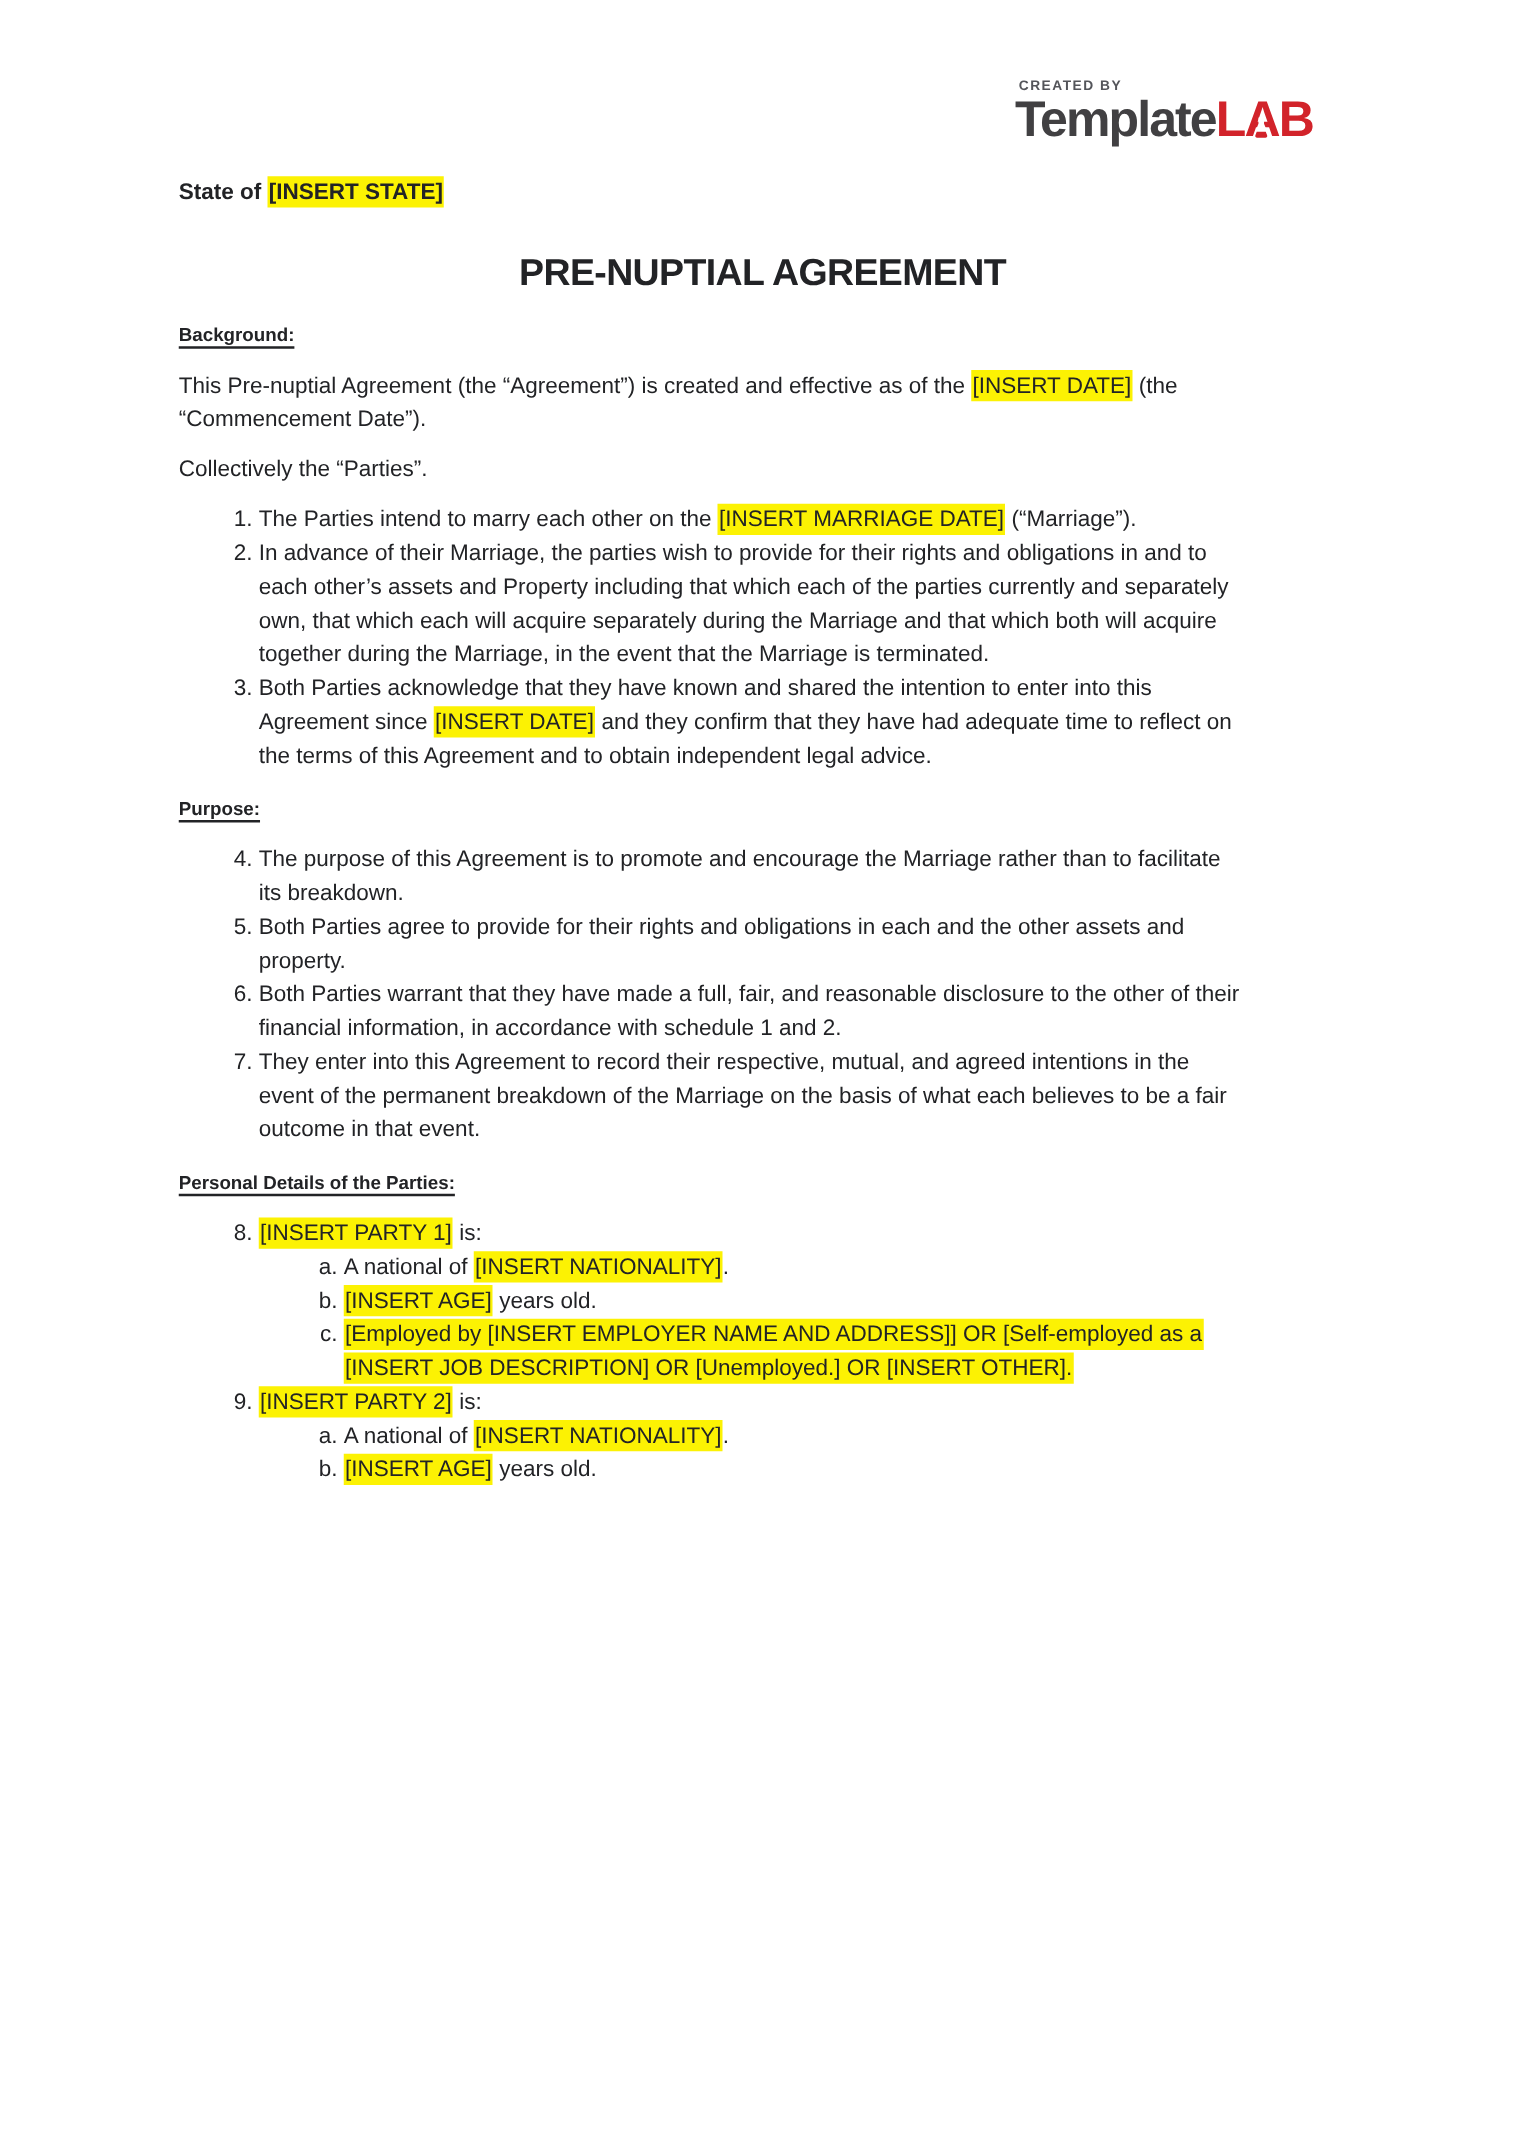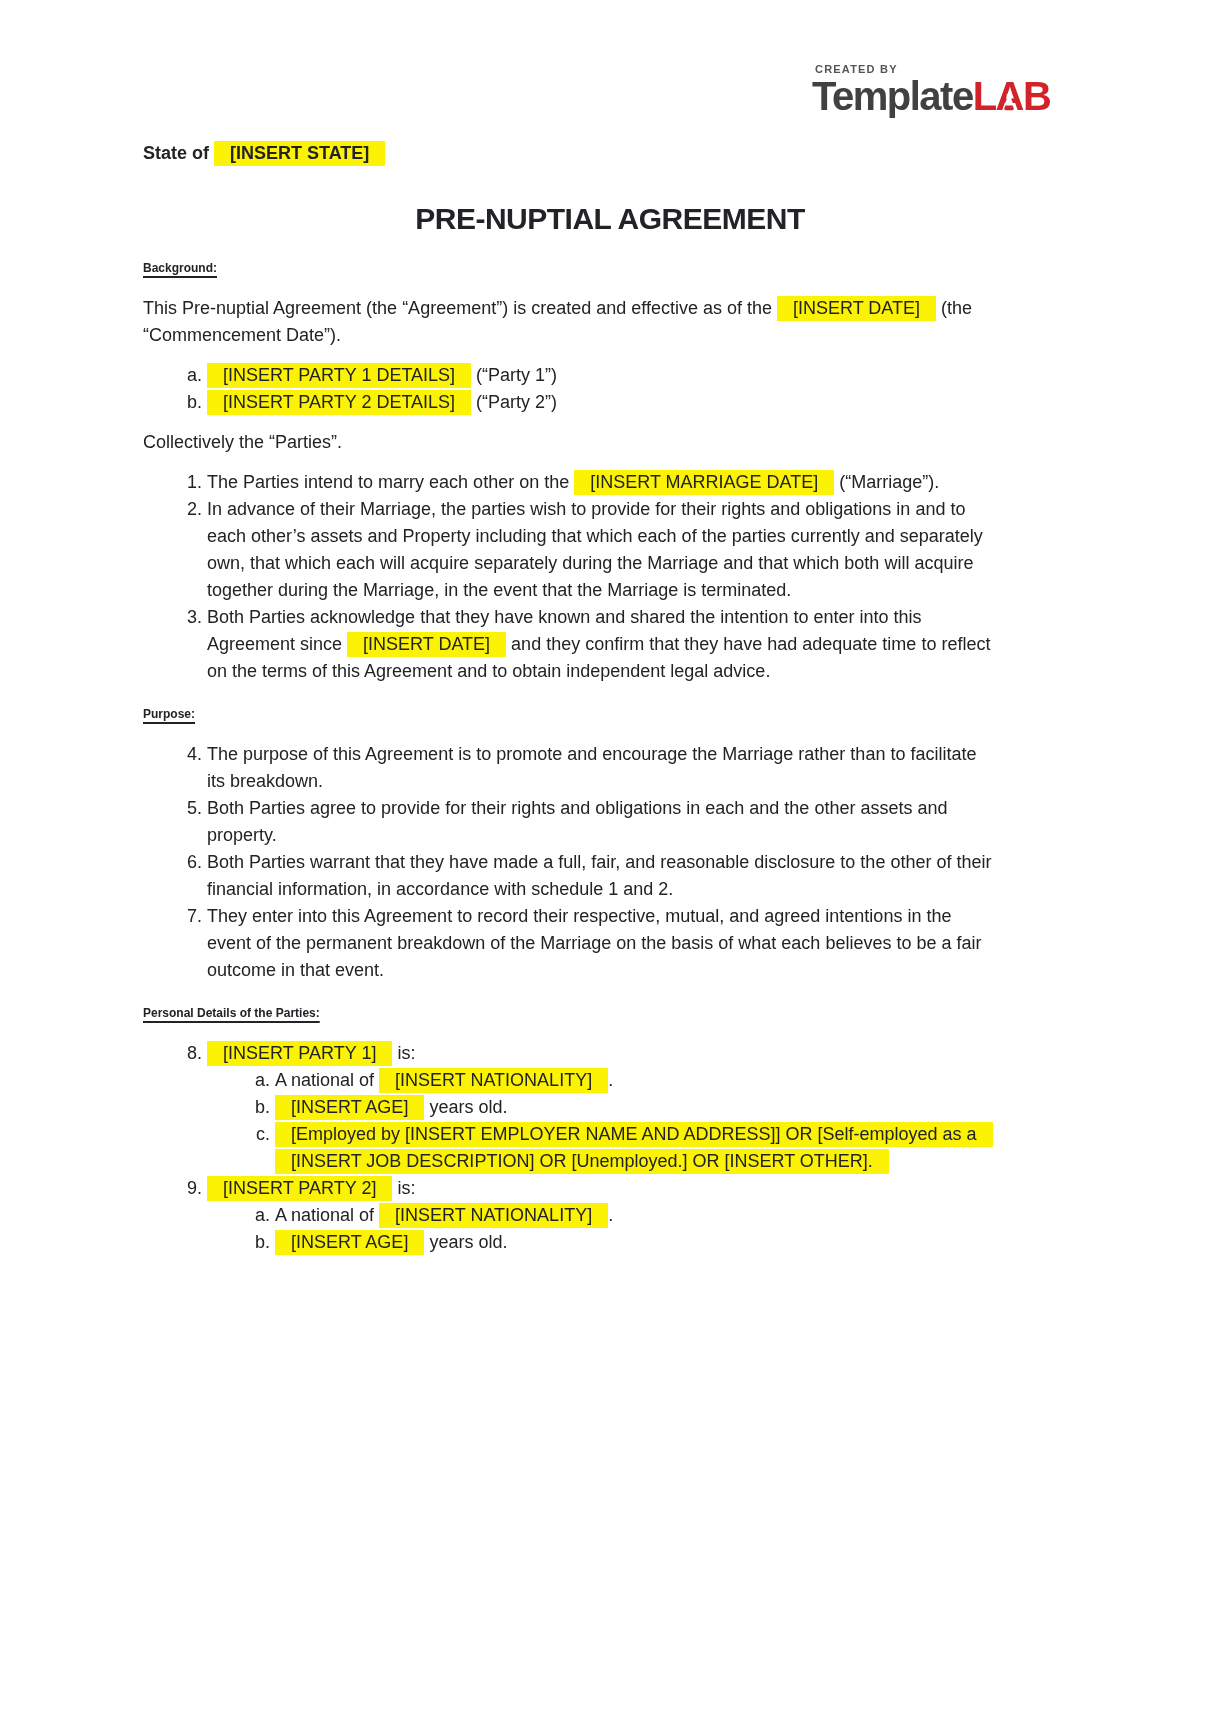--- a/index.html
+++ b/index.html
@@ -24,33 +24,33 @@
   .brand-a { position: relative; display: inline-block; }
   .flask-svg { position: absolute; left: 50%; bottom: 4px; transform: translateX(-50%); width: 13px; height: 19px; }
   
   .content { position: absolute; left: 143px; top: 140px; width: 934px; font-size: 18px; line-height: 27px; }
   .content p, .content ol, .content h2 { margin: 13px 0; padding-right: 84px; }
   .state-line { margin: 0 !important; font-weight: bold; }
   .doc-title {
     margin: 32px 0 0; padding: 0; text-align: center;
     font-size: 30px; line-height: 40px; font-weight: bold; letter-spacing: -0.5px;
   }
-  h2 { font-size: 12px; font-weight: bold; margin-top: 16px !important; }
+  h2 { font-size: 15px; font-weight: bold; margin-top: 16px !important; }
   .hu { text-decoration: underline; text-decoration-thickness: 2px; text-underline-offset: 4px; }
   
   ol { list-style-position: outside; }
   ol.num { list-style-type: decimal; padding-left: 64px; }
   ol.alpha { list-style-type: lower-alpha; padding-left: 64px; }
   ol.sub { list-style-type: lower-alpha; padding-left: 68px; margin: 0; padding-right: 0 !important; }
   li { margin: 0; }
   .indent { margin-left: 36px; }
   
   .hl {
     background: var(--highlight, #fcf203);
-    padding: 2px 16px 3px;
+    padding: 2px 1px 3px;
     -webkit-box-decoration-break: clone;
     box-decoration-break: clone;
   }
 </style>
 </head>
 <body>
 
 <div class="page">
 
   <div class="logo">
@@ -65,24 +65,20 @@
 
     <p class="state-line"><span>State of </span><span class="hl">[INSERT STATE]</span></p>
 
     <h1 class="doc-title">PRE-NUPTIAL AGREEMENT</h1>
 
     <h2><span class="hu">Background:</span></h2>
 
     <p><span>This Pre-nuptial Agreement (the “Agreement”) is created and effective as of the </span><span class="hl">[INSERT DATE]</span><span> (the “Commencement Date”).</span></p>
 
 
-    <ol class="alpha">
-      <li><span class="hl">[INSERT PARTY 1 DETAILS]</span><span> (“Party 1”)</span></li>
-      <li><span class="hl">[INSERT PARTY 2 DETAILS]</span><span> (“Party 2”)</span></li>
-    </ol>
 
     <p class="indent"><span>Collectively the “Parties”.</span></p>
 
 
 
     <ol class="num" start="1">
       <li><span>The Parties intend to marry each other on the </span><span class="hl">[INSERT MARRIAGE DATE]</span><span> (“Marriage”).</span></li>
       <li><span>In advance of their Marriage, the parties wish to provide for their rights and obligations in and to each other’s assets and Property including that which each of the parties currently and separately own, that which each will acquire separately during the Marriage and that which both will acquire together during the Marriage, in the event that the Marriage is terminated.</span></li>
       <li><span>Both Parties acknowledge that they have known and shared the intention to enter into this Agreement since </span><span class="hl">[INSERT DATE]</span><span> and they confirm that they have had adequate time to reflect on the terms of this Agreement and to obtain independent legal advice.</span></li>
     </ol>

